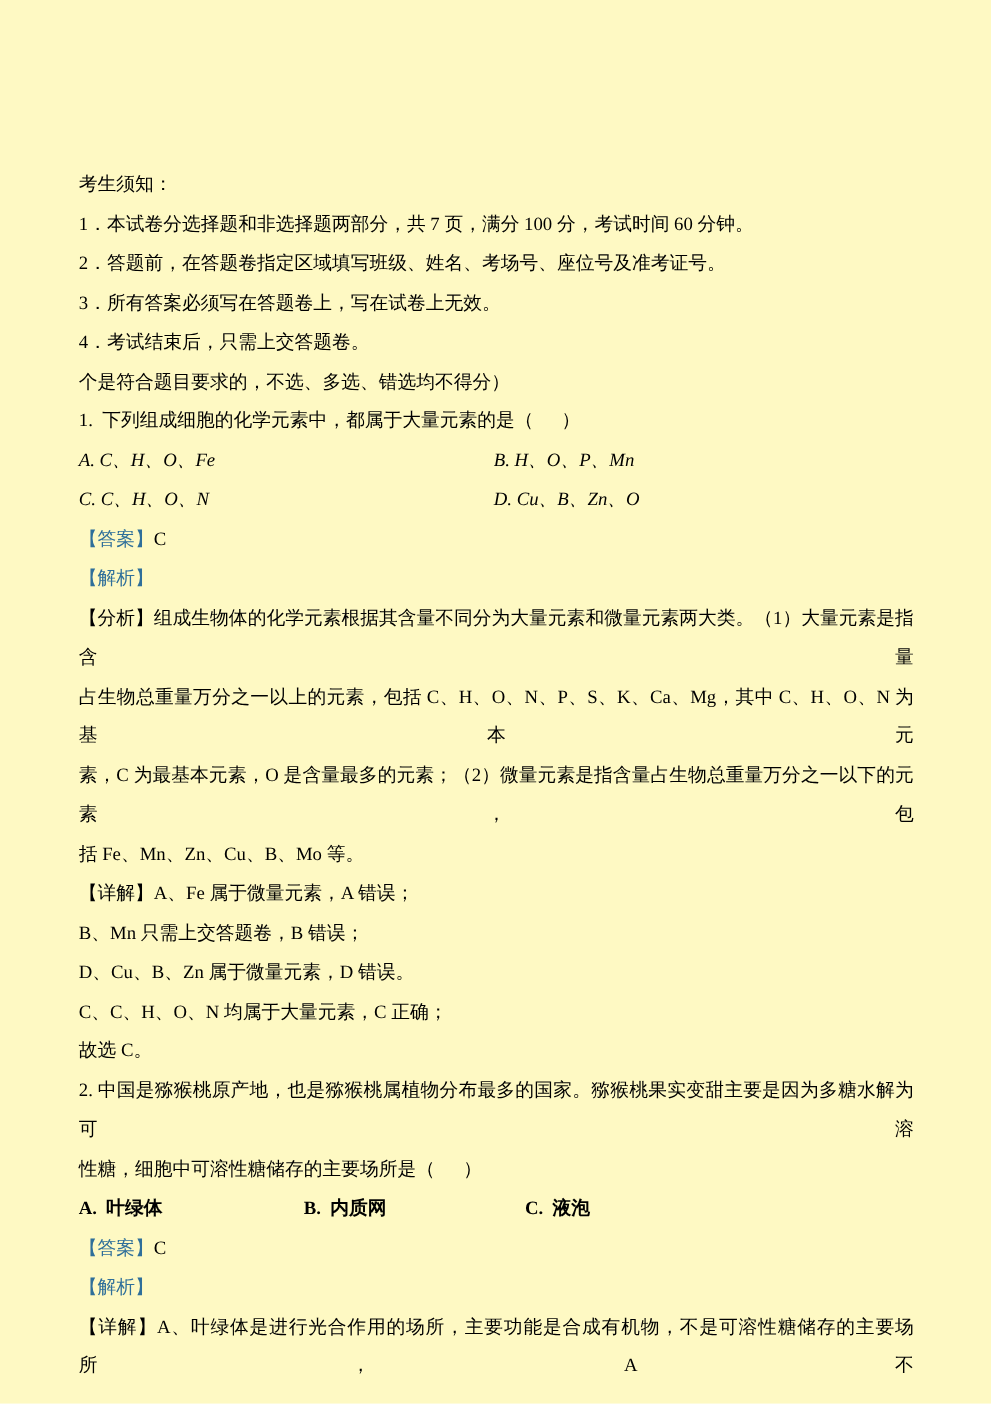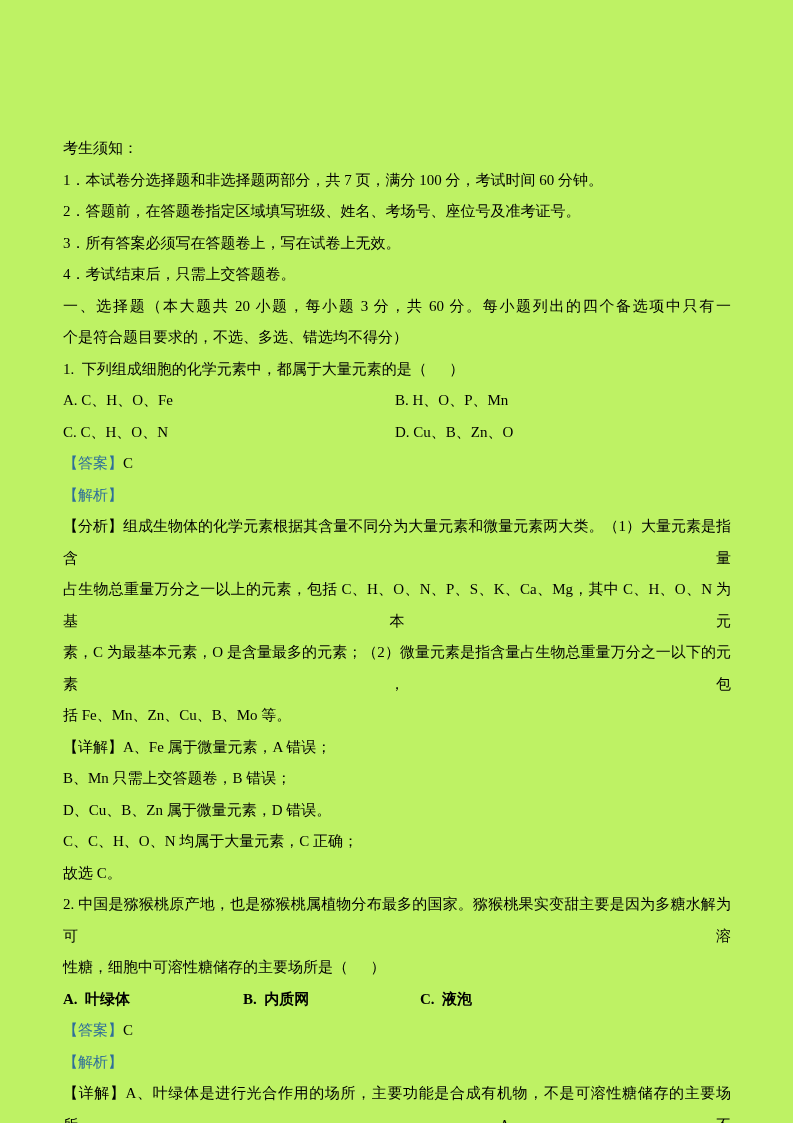--- a/index.html
+++ b/index.html
@@ -1,20 +1,20 @@
 <!DOCTYPE html>
 <html><head>
 <meta charset="utf-8">
 <style>
   html, body { margin: 0; padding: 0; background: #ffffff; }
   .page {
     position: relative;
     width: 793px;
     height: 1123px;
-    background: #bef264;
+    background: #fef9c3;
     color: #000000;
     font-family: "Liberation Serif", "DejaVu Serif", serif;
     font-size: 15px;
     overflow: hidden;
   }
   .content {
     position: absolute;
     left: 63px;
     right: 62px;
     top: 133px;
@@ -29,20 +29,21 @@
     white-space: normal;
     text-align: justify;
     text-align-last: justify;
   }
   .accent { color: #2f6f9a; }
   .opt-grid-2 {
     display: grid;
     grid-template-columns: 332px 1fr;
     line-height: 31.5px;
     white-space: pre-wrap;
+    font-style: italic;
   }
   .opt-grid-4 {
     display: grid;
     grid-template-columns: 180px 177px 177px 1fr;
     line-height: 31.5px;
     white-space: pre-wrap;
     font-weight: bold;
   }
 </style>
 </head>
@@ -50,21 +51,20 @@
 
 <div class="page">
   <div class="content">
 
     <p class="line">考生须知：</p>
     <p class="line">1．本试卷分选择题和非选择题两部分，共 7 页，满分 100 分，考试时间 60 分钟。</p>
     <p class="line">2．答题前，在答题卷指定区域填写班级、姓名、考场号、座位号及准考证号。</p>
     <p class="line">3．所有答案必须写在答题卷上，写在试卷上无效。</p>
     <p class="line">4．考试结束后，只需上交答题卷。</p>
 
-    <p class="line just">一、选择题（本大题共 20 小题，每小题 3 分，共 60 分。每小题列出的四个备选项中只有一</p>
     <p class="line">个是符合题目要求的，不选、多选、错选均不得分）</p>
 
     <p class="line">1.  下列组成细胞的化学元素中，都属于大量元素的是（      ）</p>
 
     <div class="opt-grid-2">
       <span>A. C、H、O、Fe</span>
       <span>B. H、O、P、Mn</span>
       <span>C. C、H、O、N</span>
       <span>D. Cu、B、Zn、O</span>
     </div>

